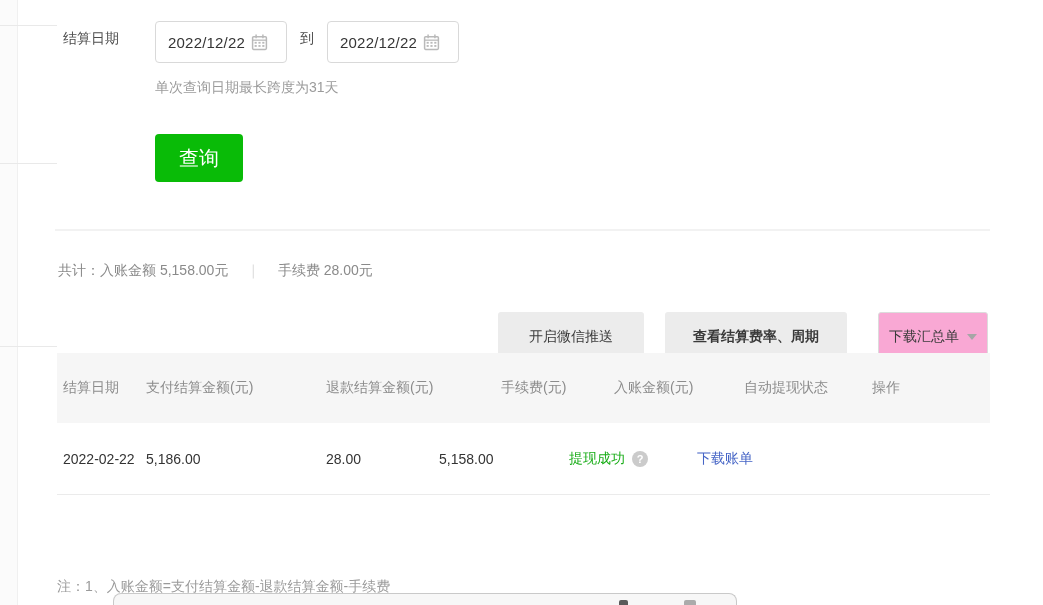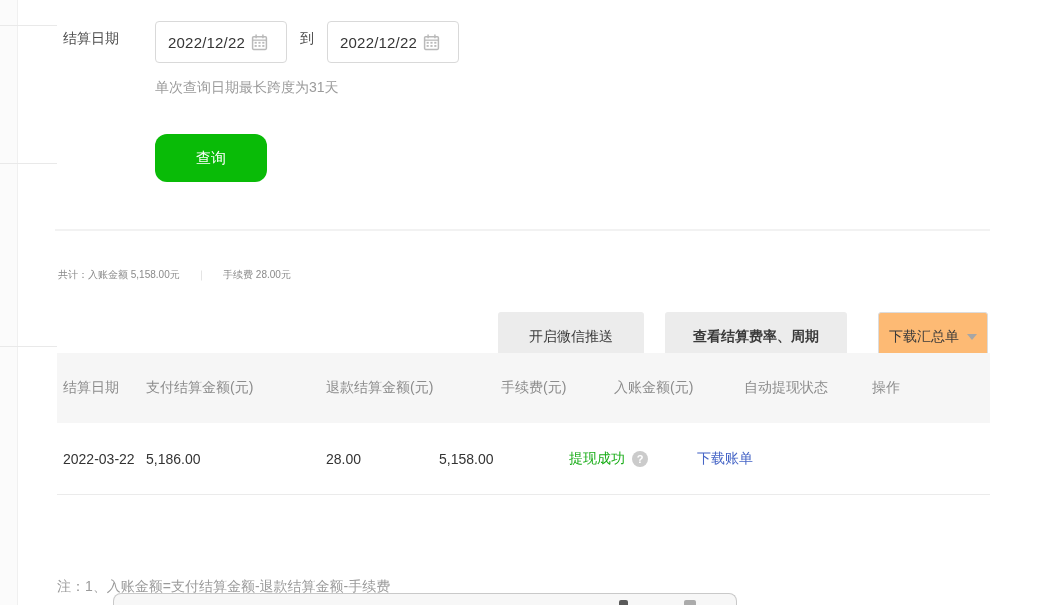--- a/index.html
+++ b/index.html
@@ -22,37 +22,37 @@
   .date-input { position:absolute; top:21px; width:132px; height:42px;
     background:#fff; border:1px solid #d9d9d9; border-radius:4px;
     display:flex; align-items:center; justify-content:space-between;
     padding:0 18px 0 12px; cursor:pointer; }
   .date-input.start { left:155px; }
   .date-input.end   { left:327px; }
   .date-text { font-size:15px; color:#353535; letter-spacing:.2px; }
   .cal-icon { width:17px; height:17px; flex:none; }
   .to-sep { position:absolute; left:300px; top:30px; font-size:14px; color:#4d4d4d; }
   .hint { position:absolute; left:155px; top:79px; font-size:14px; color:#9b9b9b; }
-  .query-btn { position:absolute; left:155px; top:134px; width:112px; height:48px;
-    background:#09bb07; border:none; border-radius:12px; color:#fff; font-size:15px;
+  .query-btn { position:absolute; left:155px; top:134px; width:88px; height:48px;
+    background:#09bb07; border:none; border-radius:4px; color:#fff; font-size:20px;
     font-family:inherit; cursor:pointer; }
 
   .section-divider { position:absolute; left:55px; top:229px; width:935px; height:2px; background:#f2f2f2; }
 
   
-  .summary { position:absolute; left:58px; top:268px; font-size:10px; color:#8a8a8a; }
+  .summary { position:absolute; left:58px; top:262px; font-size:14px; color:#8a8a8a; }
   .summary .pipe { color:#d5d5d5; margin:0 14px; }
 
   
   .btn { position:absolute; top:272px; height:49px; border:none; border-radius:3px;
     background:#ececec; color:#3a3a3a; font-size:14px; font-family:inherit;
     cursor:pointer; text-align:center;margin-top:40px; }
   .btn-push { left:498px; width:146px; }
   .btn-rate { left:665px; width:182px;font-weight:bold; }
-  .btn-download { left:878px; width:110px; background:#fdba74; border:1px solid #dcdcdc;
+  .btn-download { left:878px; width:110px; background:#f9a8d4; border:1px solid #dcdcdc;
     display:flex; align-items:center; justify-content:center; gap:8px; }
   .caret-down { width:0; height:0; border-left:5px solid transparent;
     border-right:5px solid transparent; border-top:6px solid #a6a6a6; }
 
   
   .tbl-header { position:absolute; left:57px; top:353px; width:933px; height:70px;
     background:#f6f6f6; display:flex; align-items:center; font-size:14px; color:#8c8c8c; }
   .tbl-row { position:absolute; left:57px; top:423px; width:933px; height:72px;
     border-bottom:1px solid #ebebeb; display:flex; align-items:center;
     font-size:14px; color:#333; background:#fff; }
@@ -150,21 +150,21 @@
   <div class="c1">结算日期</div>
   <div class="c2">支付结算金额(元)</div>
   <div class="c3">退款结算金额(元)</div>
   <div class="c4">手续费(元)</div>
   <div class="c5">入账金额(元)</div>
   <div class="c6">自动提现状态</div>
   <div class="c7">操作</div>
 </div>
 
 <div class="tbl-row">
-  <div class="c1">2022-03-22</div>
+  <div class="c1">2022-02-22</div>
   <div class="c2">5,186.00</div>
   <div class="c4">28.00</div>
   <div class="c5">5,158.00</div>
   <div class="c6">
     <span class="status-text">提现成功</span>
     <span class="q-icon">?</span>
   </div>
   <div class="c7">
     <a class="link">下载账单</a>
   </div>

